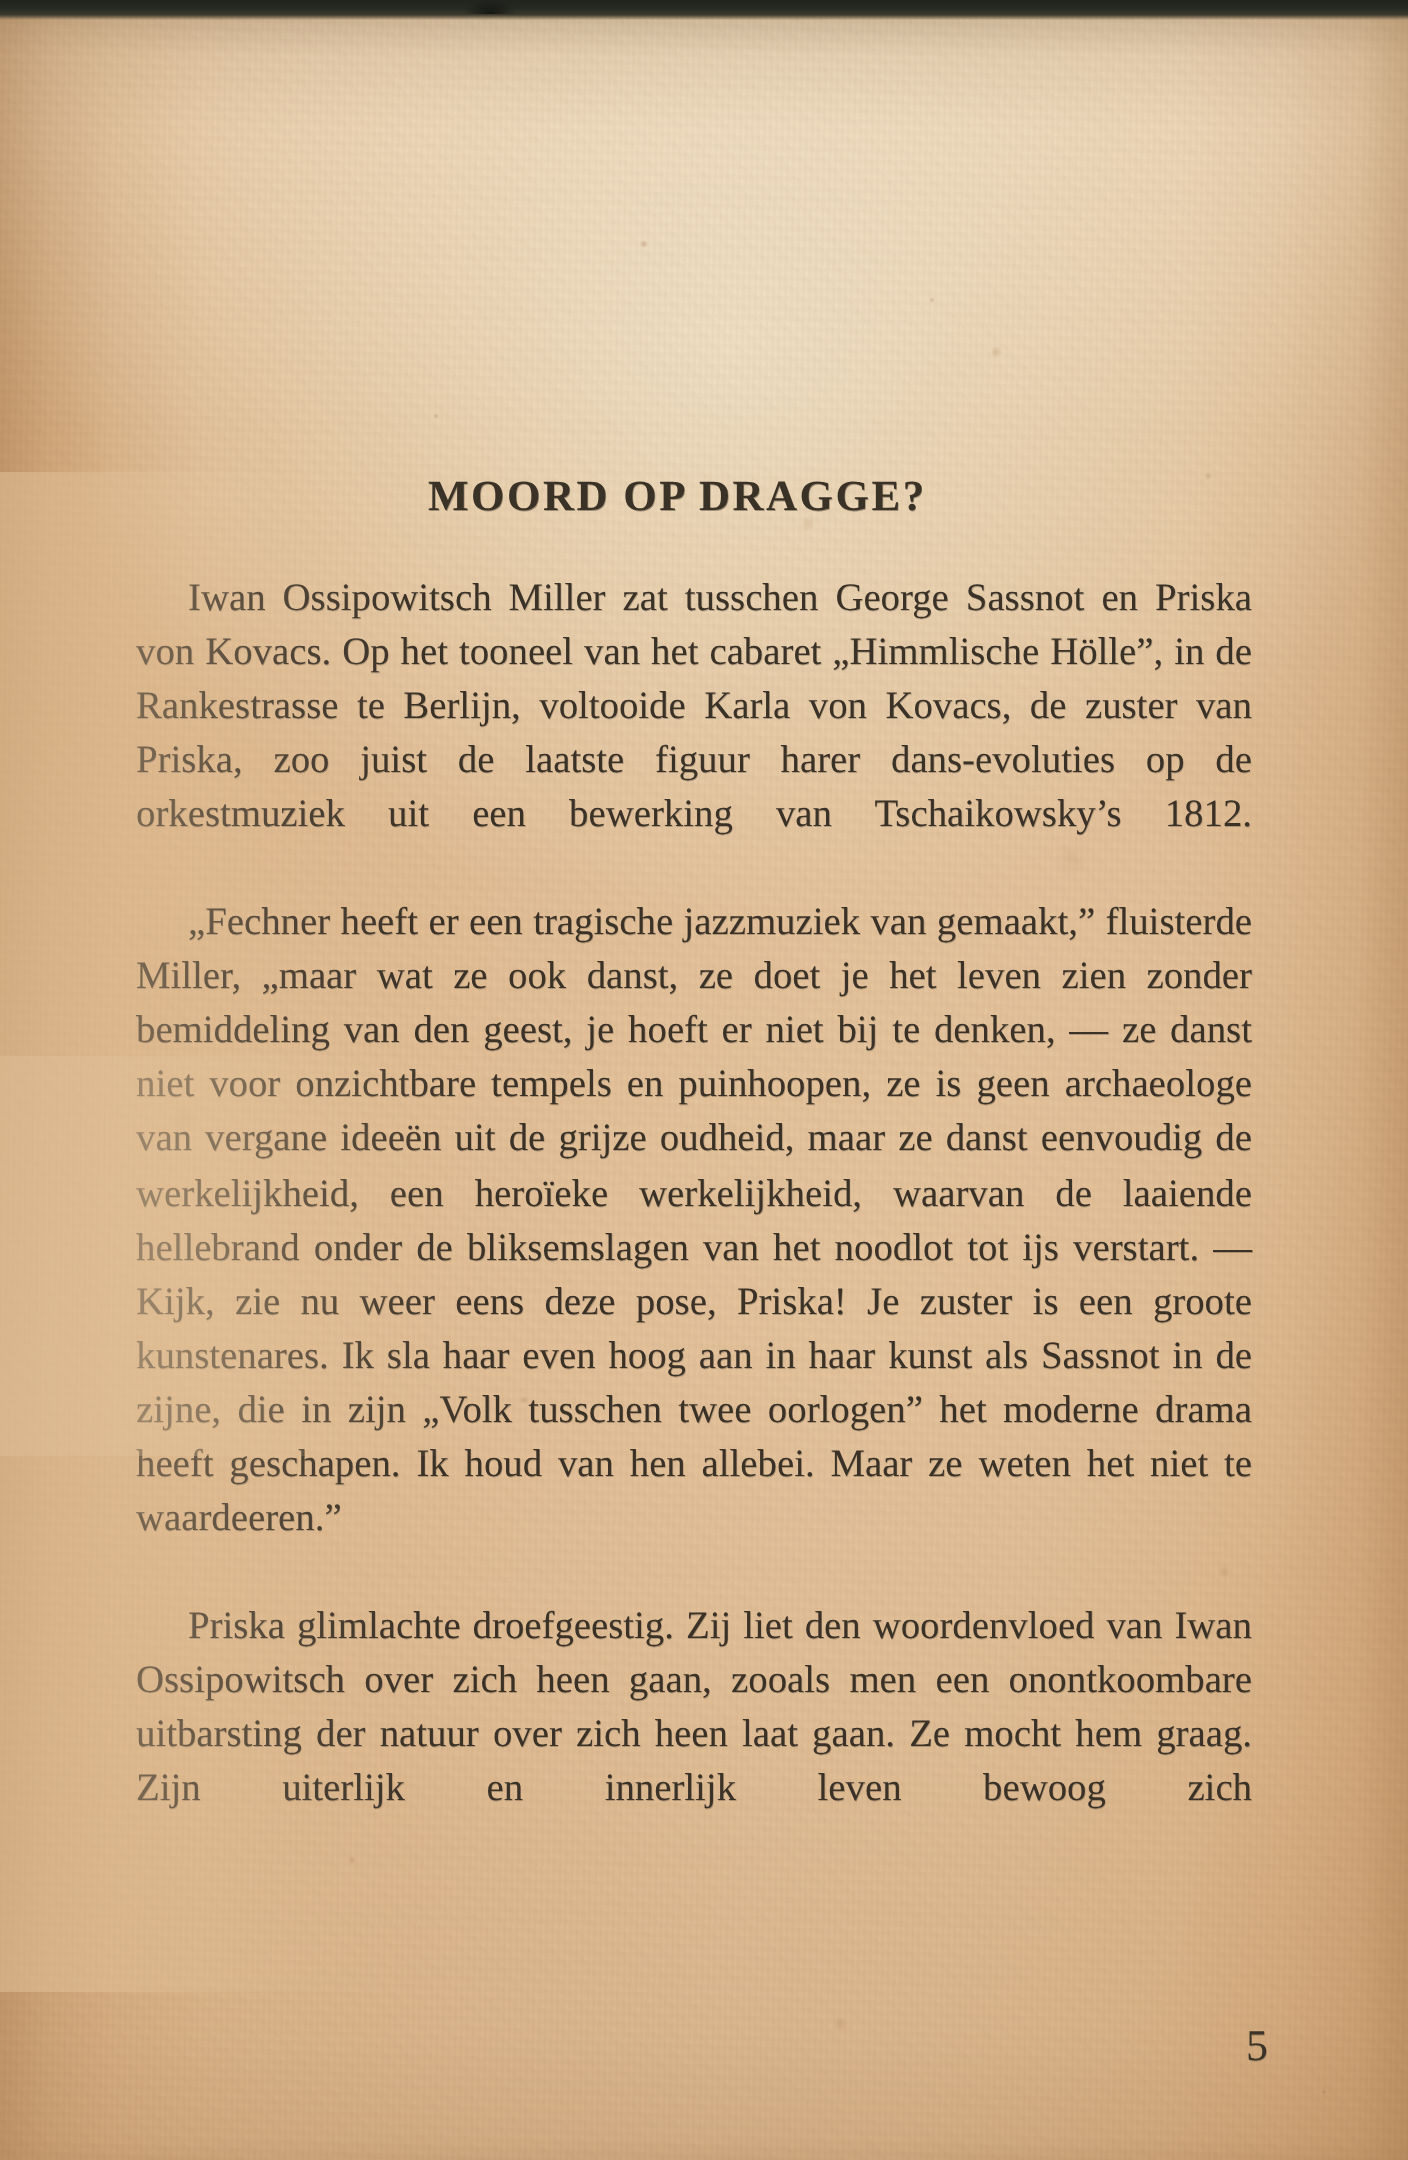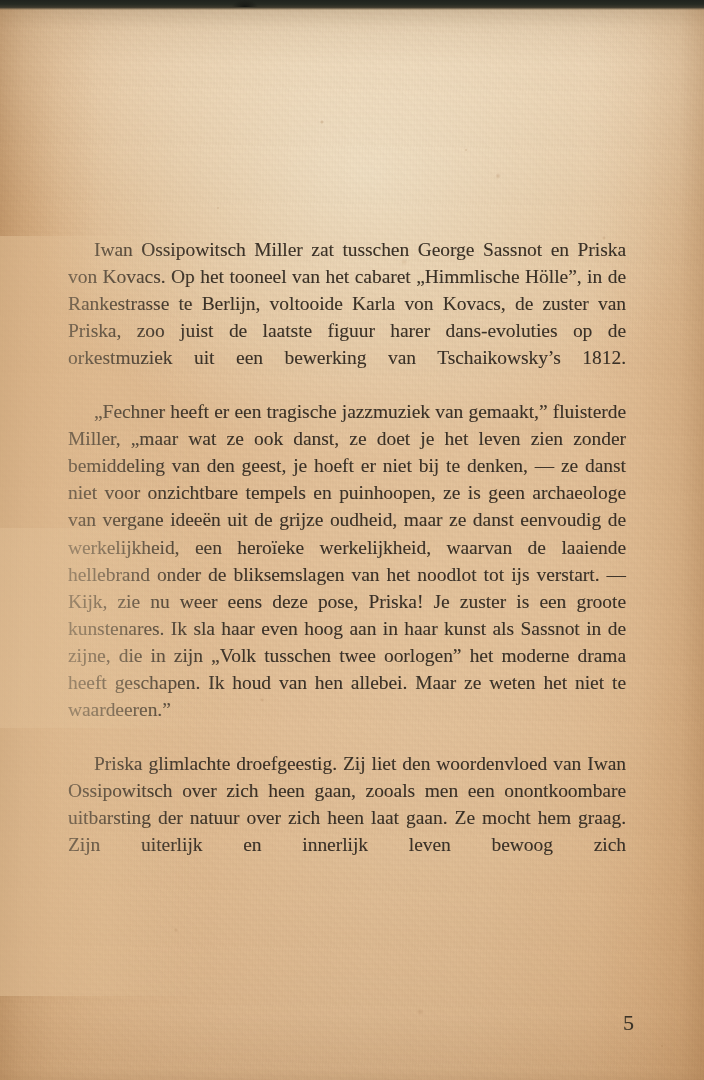--- a/index.html
+++ b/index.html
@@ -242,20 +242,21 @@
 
   <div class="paper-base"></div>
   <div class="paper-vert"></div>
   <div class="paper-vignette"></div>
   <div class="paper-grain"></div>
   <div class="paper-stains"></div>
   <div class="scan-edge-top"></div>
 
   <div class="text-block">
 
+    <h1 class="chapter-title">MOORD OP DRAGGE?</h1>
 
     <div class="body-copy">
       <p>Iwan Ossipowitsch Miller zat tusschen George Sassnot en Priska von Kovacs. Op het tooneel van het cabaret „Himmlische Hölle”, in de Rankestrasse te Berlijn, voltooide Karla von Kovacs, de zuster van Priska, zoo juist de laatste figuur harer dans-evoluties op de orkestmuziek uit een bewerking van Tschaikowsky’s 1812.</p>
       <p>„Fechner heeft er een tragische jazzmuziek van gemaakt,” fluisterde Miller, „maar wat ze ook danst, ze doet je het leven zien zonder bemiddeling van den geest, je hoeft er niet bij te denken, — ze danst niet voor onzichtbare tempels en puinhoopen, ze is geen archaeologe van vergane ideeën uit de grijze oudheid, maar ze danst eenvoudig de werkelijkheid, een heroïeke werkelijkheid, waarvan de laaiende hellebrand onder de bliksemslagen van het noodlot tot ijs verstart. — Kijk, zie nu weer eens deze pose, Priska! Je zuster is een groote kunstenares. Ik sla haar even hoog aan in haar kunst als Sassnot in de zijne, die in zijn „Volk tusschen twee oorlogen” het moderne drama heeft geschapen. Ik houd van hen allebei. Maar ze weten het niet te waardeeren.”</p>
       <p>Priska glimlachte droefgeestig. Zij liet den woordenvloed van Iwan Ossipowitsch over zich heen gaan, zooals men een onontkoombare uitbarsting der natuur over zich heen laat gaan. Ze mocht hem graag. Zijn uiterlijk en innerlijk leven bewoog zich</p>
     </div>
 
   </div>
 
   <div class="ink-fade"></div>

